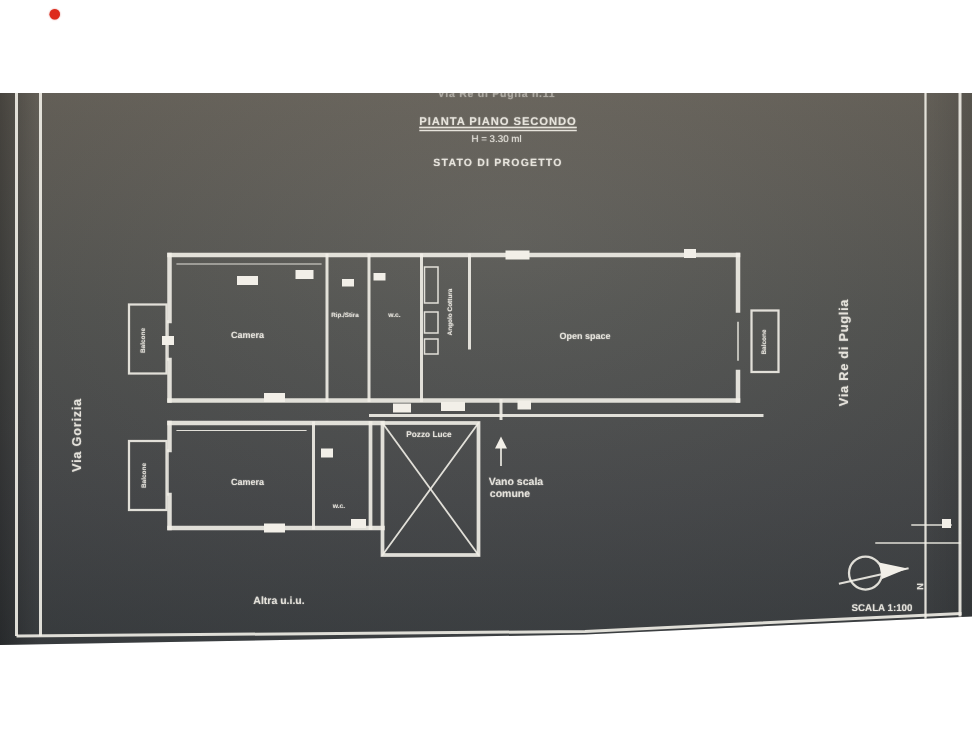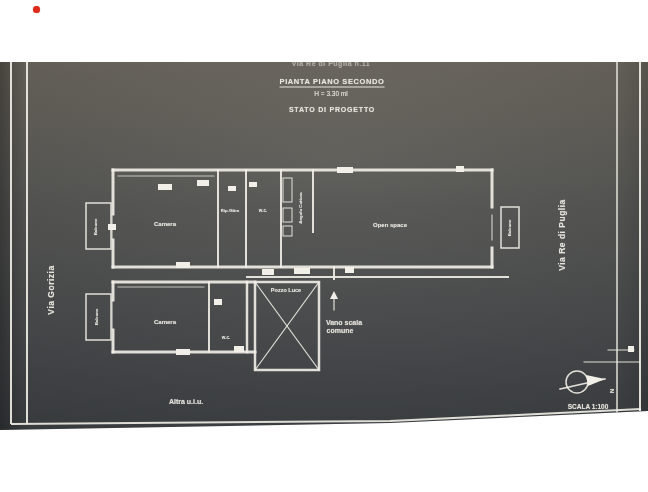--- a/index.html
+++ b/index.html
@@ -120,21 +120,21 @@
       </g>
 
       <g>
         <circle cx="577" cy="382" r="11" stroke-width="1.5"></circle>
         <path d="M560,389 L605,379" stroke-width="1.5"></path>
         <polygon points="586,375 605,379 588,386" fill="#f2efe8" stroke="none"></polygon>
       </g>
     </svg>
 
     <div class="lbl b faint" style="left:331px;top:63px;font-size:7px;letter-spacing:.5px;">Via Re di Puglia n.11</div>
-    <div class="lbl b" style="left:332px;top:81px;font-size:7.5px;letter-spacing:.6px;">
+    <div class="lbl b" style="left:332px;top:81px;font-size:7.5px;letter-spacing:.6px;text-decoration:underline;">
       <span class="underline">PIANTA PIANO SECONDO</span>
     </div>
     <div class="lbl" style="left:331px;top:93px;font-size:6.5px;">H = 3.30 ml</div>
     <div class="lbl b" style="left:332px;top:109px;font-size:7px;letter-spacing:.8px;">STATO DI PROGETTO</div>
 
     <div class="lbl v b" style="left:51px;top:290px;font-size:8.5px;letter-spacing:.5px;">Via Gorizia</div>
     <div class="lbl v b" style="left:562px;top:235px;font-size:8.5px;letter-spacing:.5px;">Via Re di Puglia</div>
 
     <div class="lbl b" style="left:165px;top:224px;font-size:6px;">Camera</div>
     <div class="lbl b" style="left:230px;top:210px;font-size:4.2px;">Rip./Stira</div>

